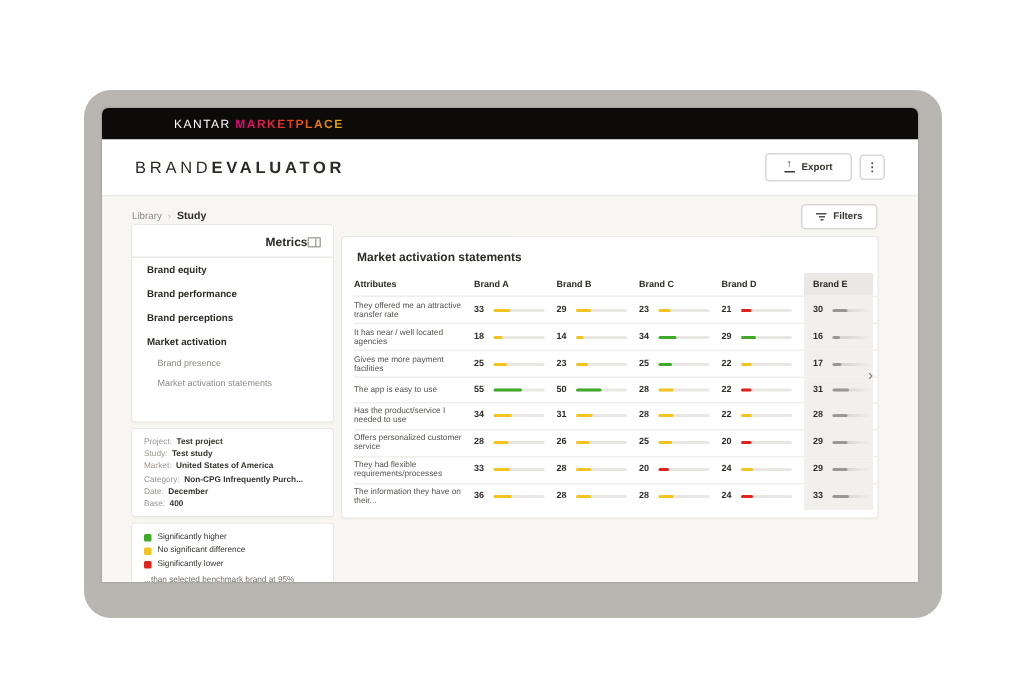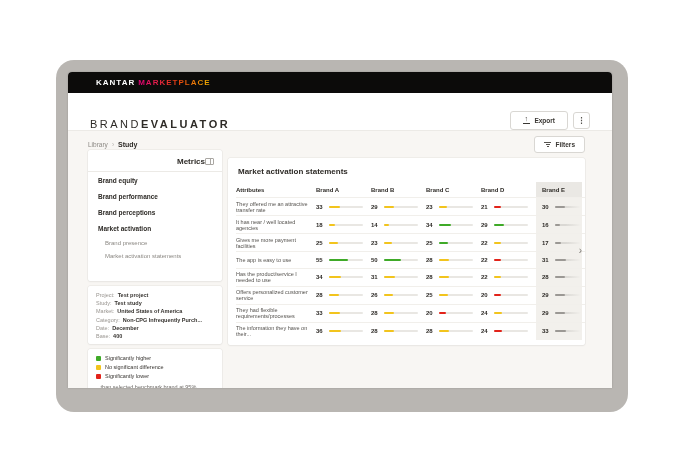--- a/index.html
+++ b/index.html
@@ -10,28 +10,28 @@
   
   .device-frame { position:absolute; left:56px; top:60px; width:572px; height:352px;
                   background:#b9b6b2; border-radius:18px; }
   .window { position:absolute; left:68px; top:72px; width:544px; height:316px;
             background:#fff; border-radius:4px 4px 0 0; overflow:hidden;
             box-shadow:0 0 2px rgba(0,0,0,.2); }
 
   
   .topbar { position:absolute; top:0; left:0; right:0; height:21px; background:#0c0b0a;
             display:flex; align-items:center; padding-left:28px; }
-  .logo-kantar { color:#fff; font-weight:700; font-size:8px; letter-spacing:1px; }
+  .logo-kantar { color:#fff; font-weight:400; font-size:8px; letter-spacing:1px;margin-left:20px; }
   .logo-marketplace { font-weight:700; font-size:8px; letter-spacing:1px; margin-left:3px;
             background:linear-gradient(90deg,#e0007a 0%,#e8420e 55%,#f0b400 100%);
             -webkit-background-clip:text; background-clip:text; color:transparent; }
 
   
   .app-header { position:absolute; top:21px; left:0; right:0; height:38px; background:#fff;
-            display:flex; align-items:flex-end; justify-content:space-between;
+            display:flex; align-items:center; justify-content:space-between;
             padding:0 22px; border-bottom:1px solid #eceae6; }
   .app-title { font-size:11px; letter-spacing:2.5px; color:#2e2b27; }
   .t-light { font-weight:300; }
   .t-bold { font-weight:700; }
   .header-actions { display:flex; gap:5px; align-items:center; }
   .btn { background:#fff; border:1px solid #d9d7d3; border-radius:3px; color:#3a3733;
          font-family:"Liberation Sans",sans-serif; font-size:6.5px; font-weight:700;
          display:flex; align-items:center; gap:4px; cursor:pointer; }
   .export-btn { padding:5px 12px; }
   .kebab-btn { width:17px; height:17px; justify-content:center; font-size:8px; font-weight:700; color:#55524e; }

